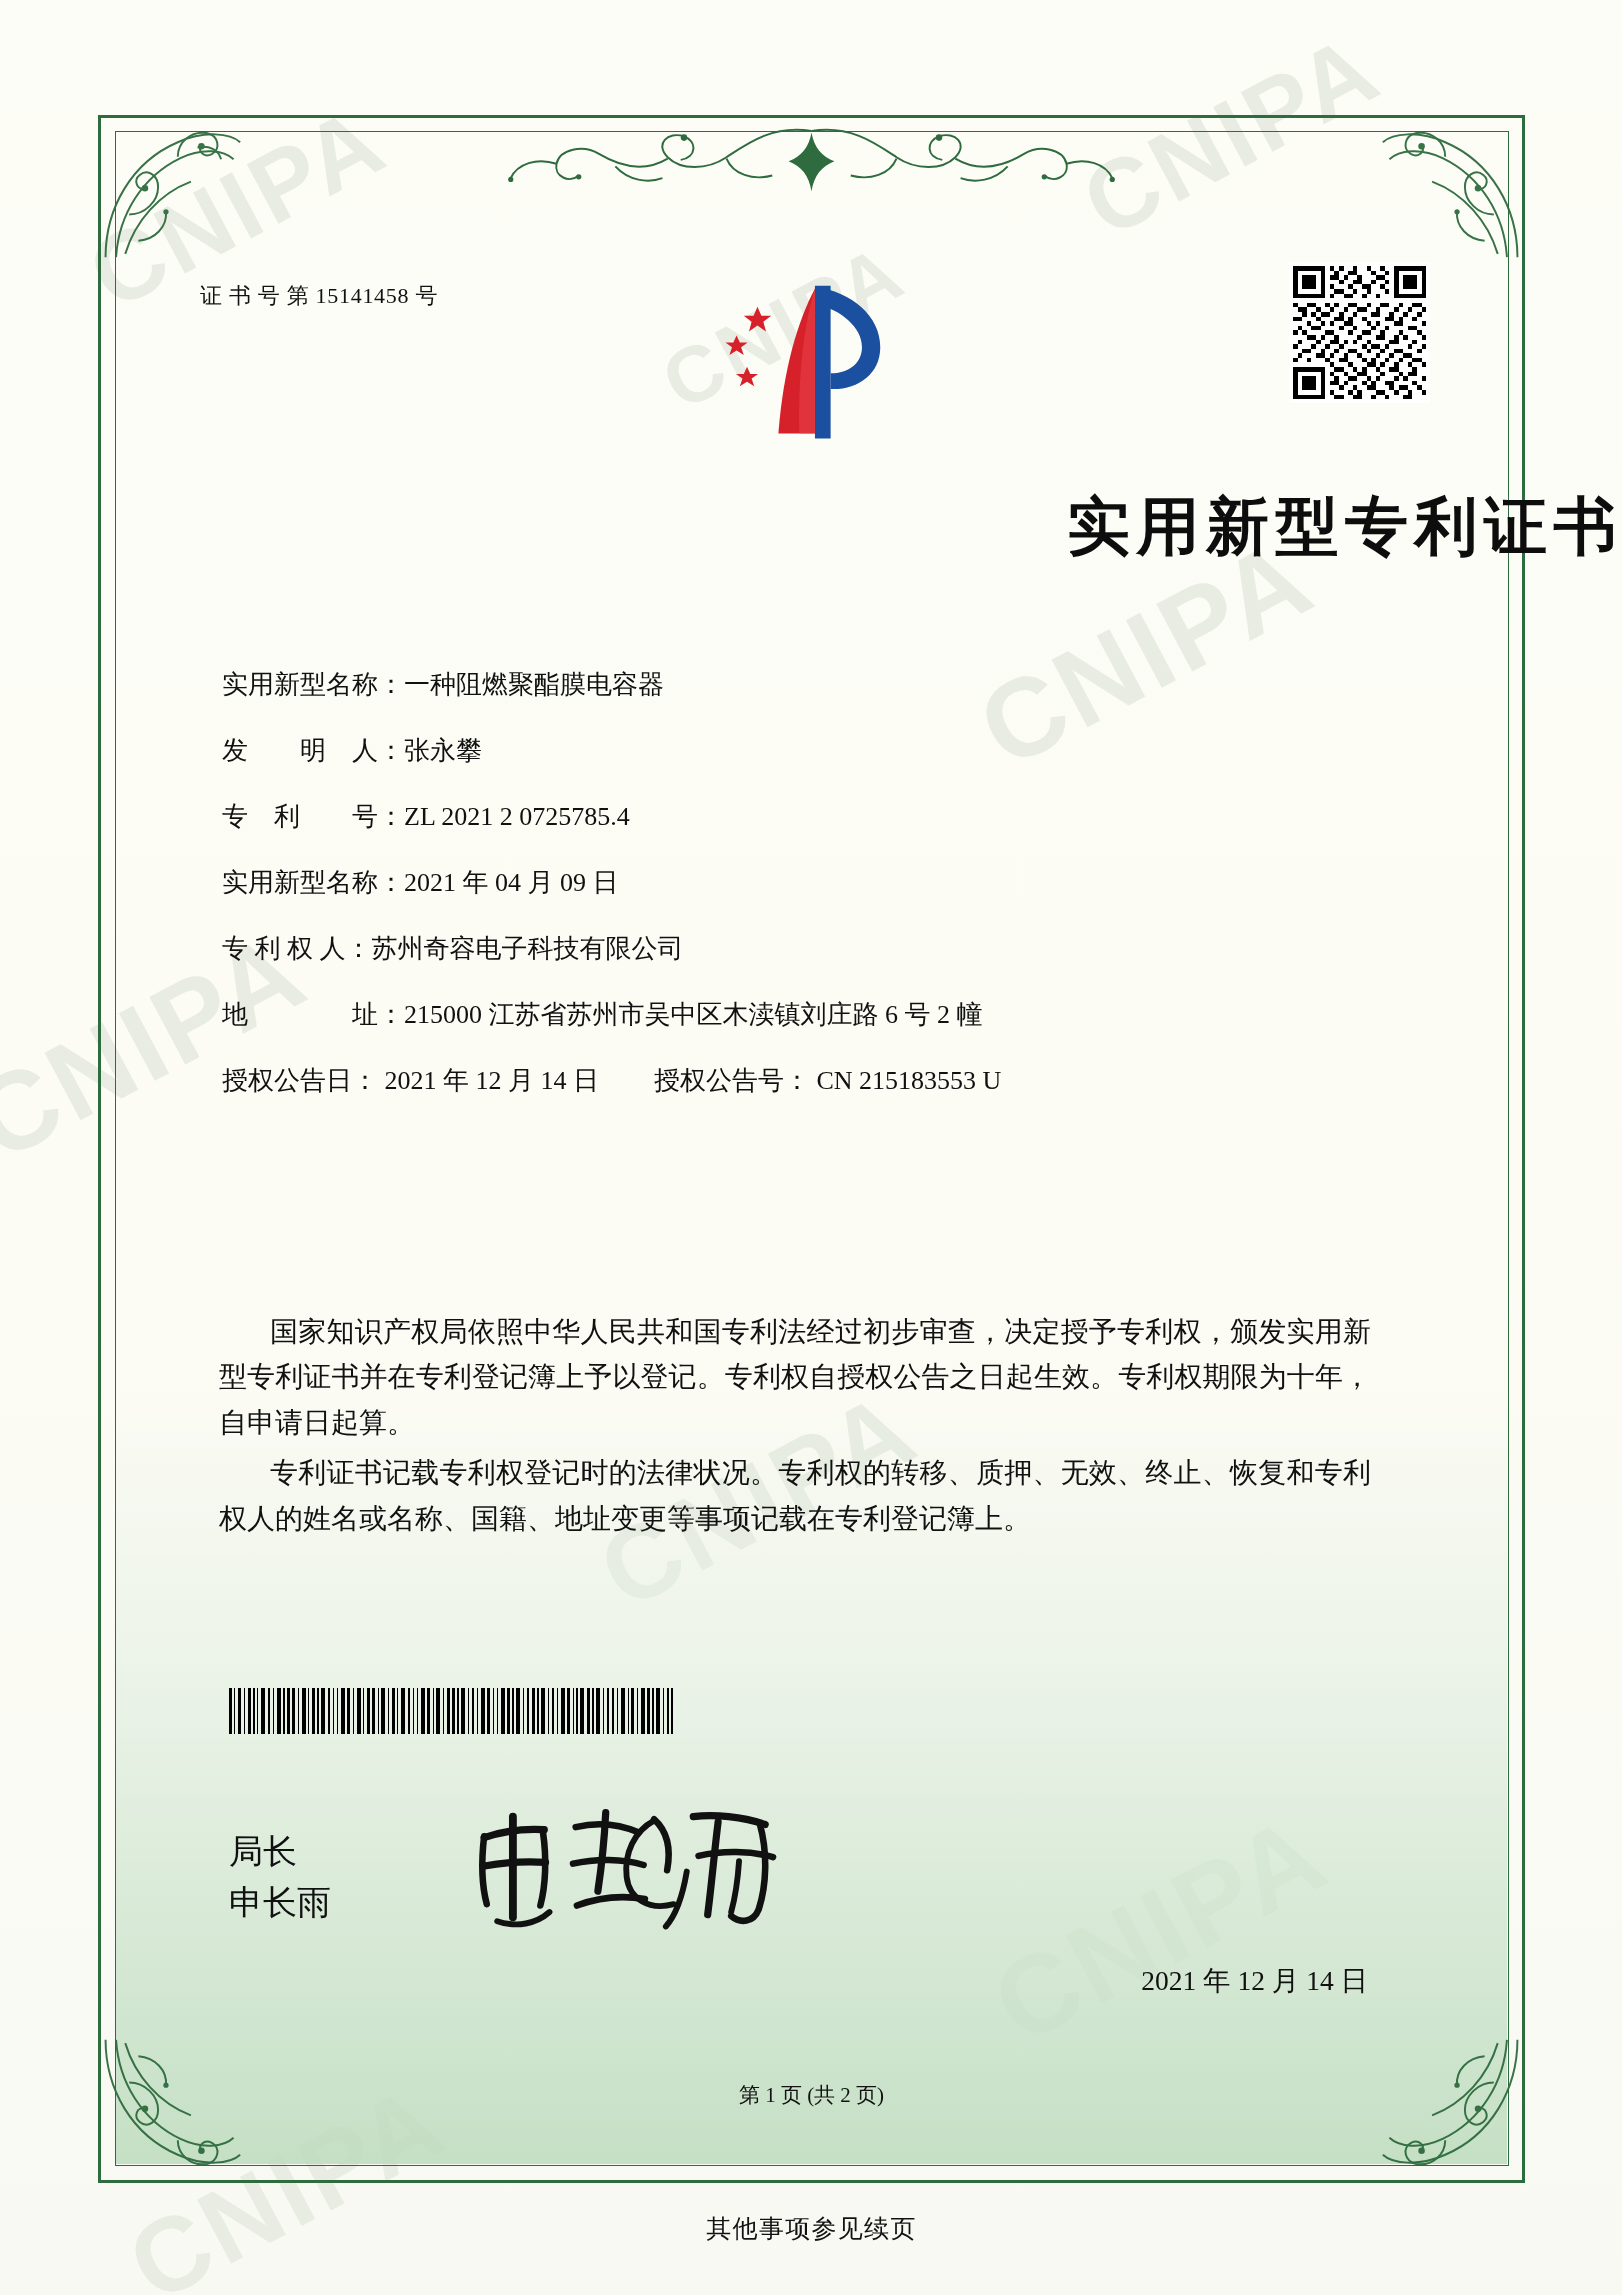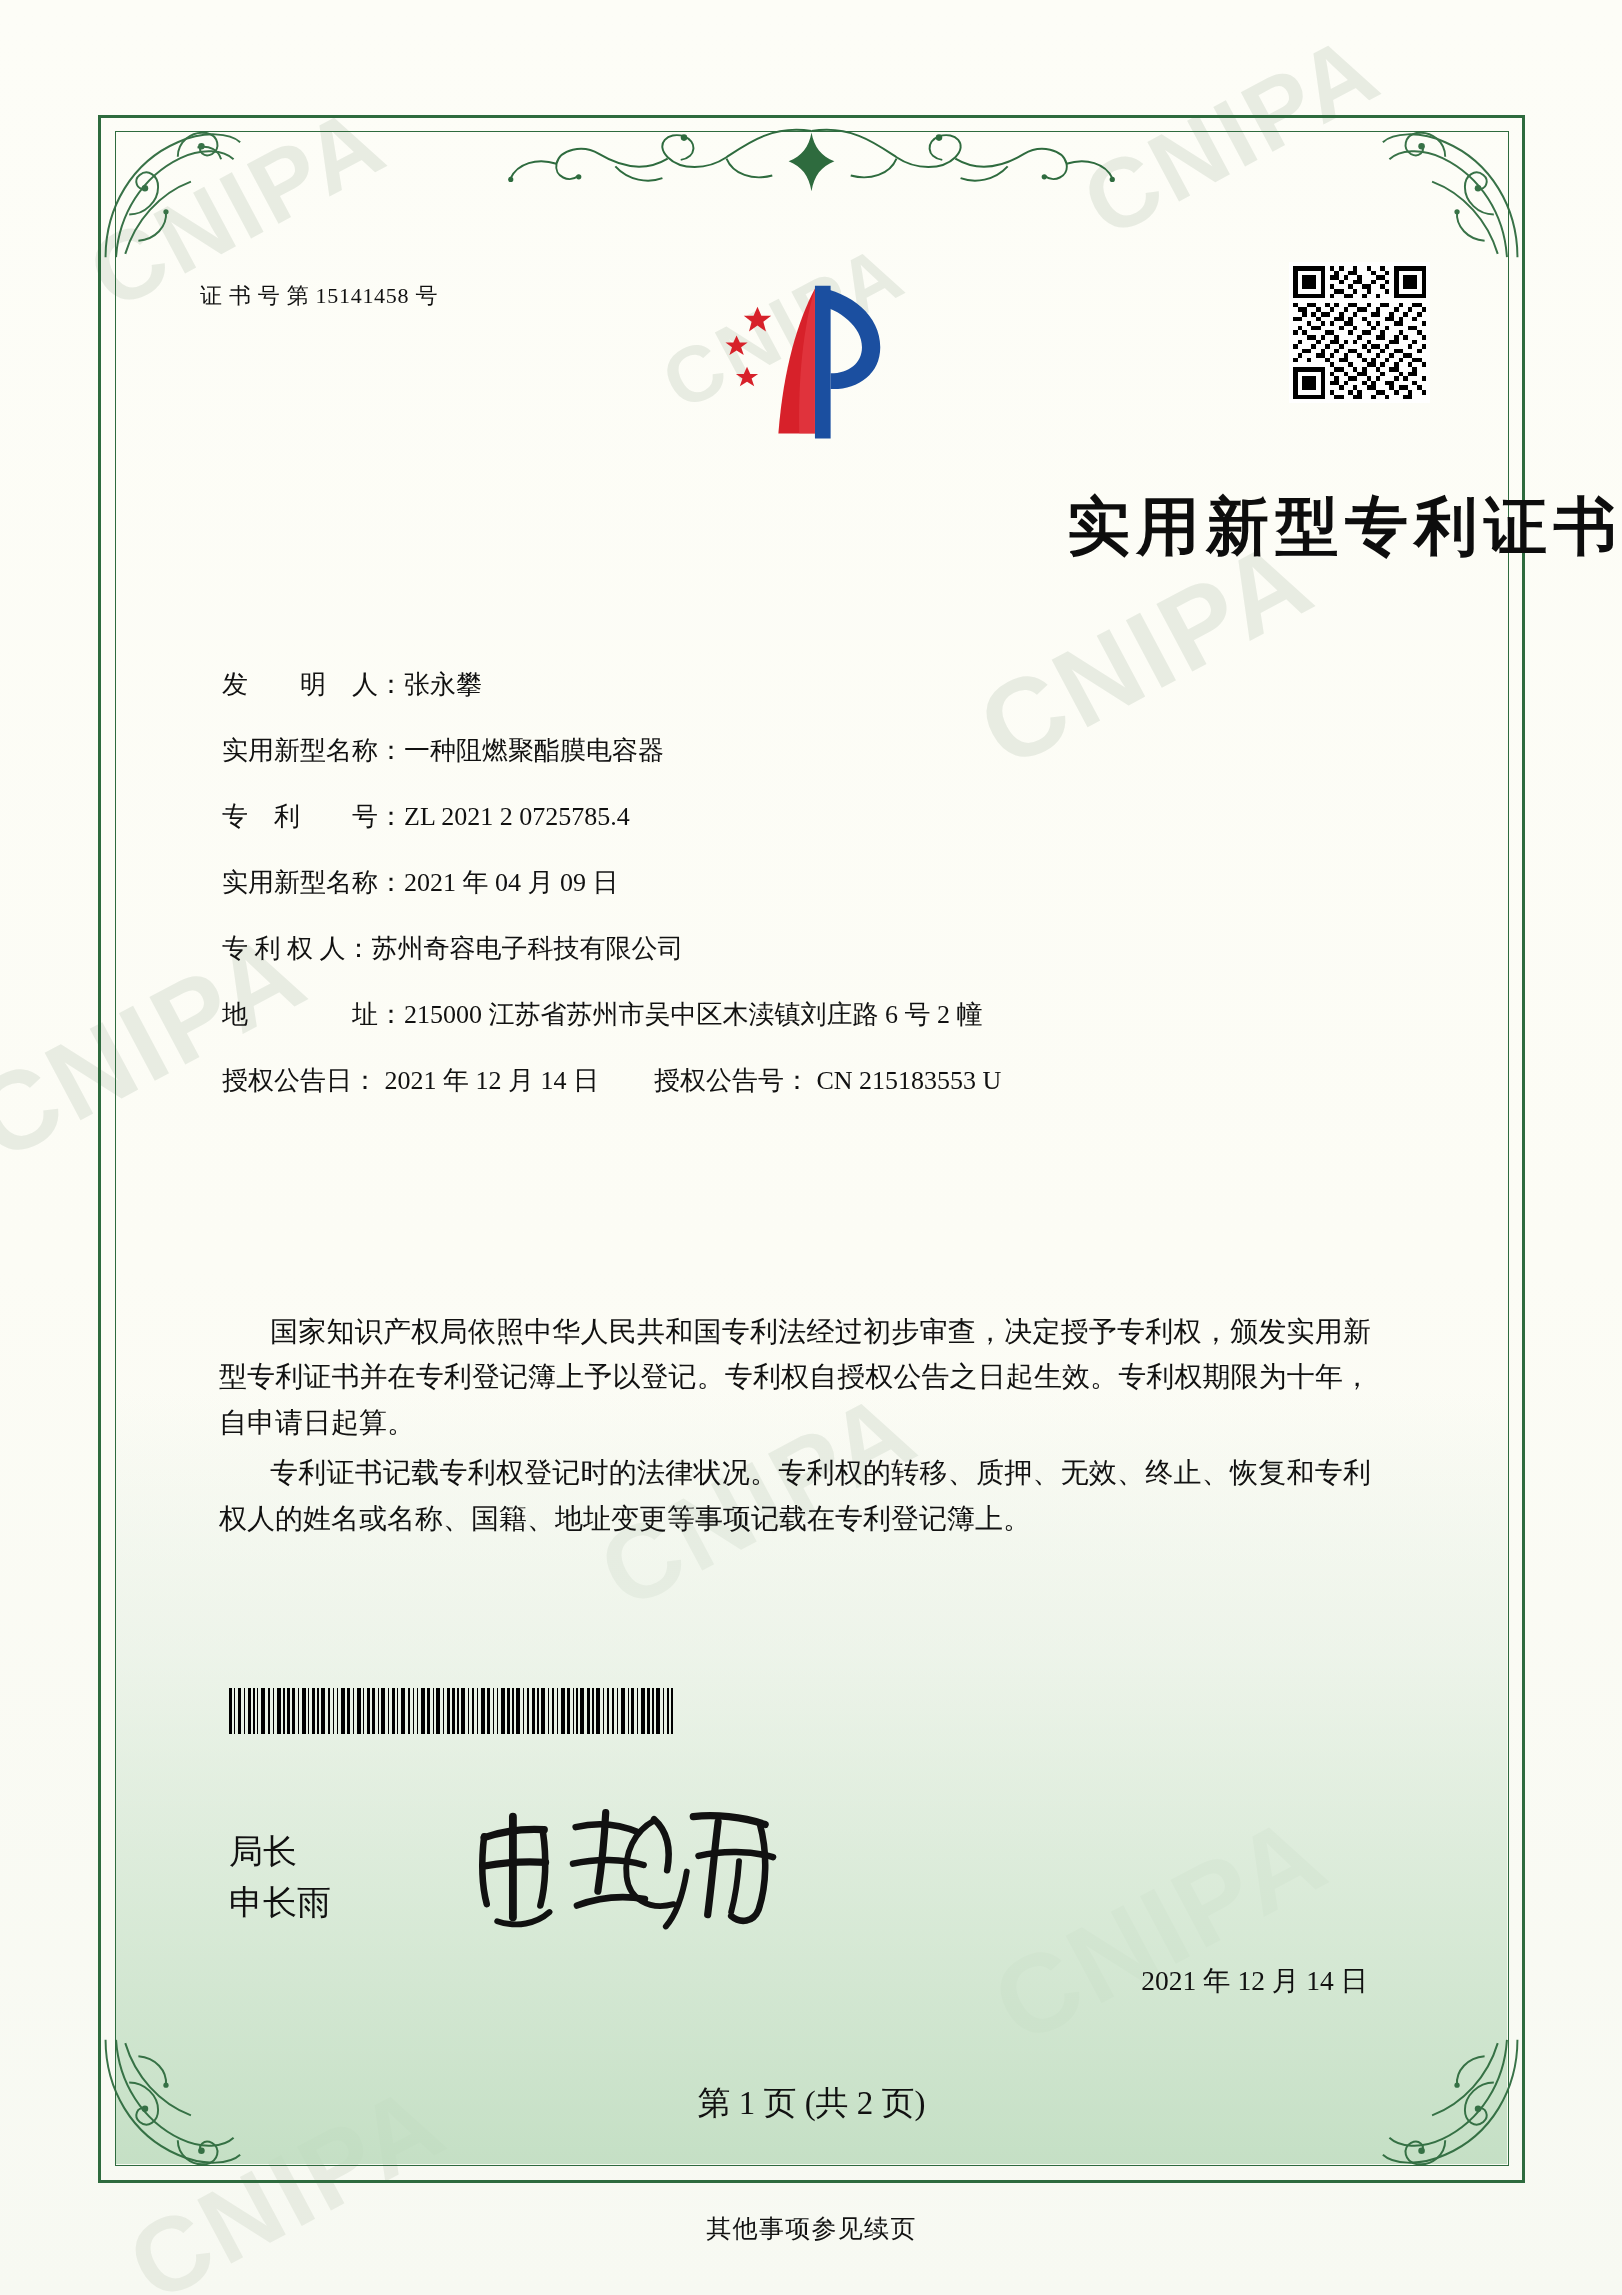--- a/index.html
+++ b/index.html
@@ -214,21 +214,21 @@
     font-size: 27.5px;
     color: #111;
   }
 
   .page-no {
     position: absolute;
     left: 0;
     right: 0;
     top: 2081px;
     text-align: center;
-    font-size: 33px;
+    font-size: 21px;
     color: #111;
   }
 
   .footnote {
     position: absolute;
     left: 0;
     right: 0;
     top: 2212px;
     text-align: center;
     font-size: 25px;
@@ -581,26 +581,26 @@
         <polygon points="56,92 61,103 73,103 63,110 67,122 56,115 45,122 49,110 39,103 51,103"></polygon>
         <polygon points="72,140 77,151 89,151 79,158 83,170 72,163 61,170 65,158 55,151 67,151"></polygon>
       </g>
     </svg>
   </div>
 
   <div class="title">实用新型专利证书</div>
 
   <div class="fields">
     <div class="row">
+      <span class="label">实用新型名称：</span>
+      <span class="value">一种阻燃聚酯膜电容器</span>
+    </div>
+    <div class="row">
       <span class="label">发　　明　人：</span>
       <span class="value">张永攀</span>
-    </div>
-    <div class="row">
-      <span class="label">实用新型名称：</span>
-      <span class="value">一种阻燃聚酯膜电容器</span>
     </div>
     <div class="row">
       <span class="label">专　利　　号：</span>
       <span class="value">ZL 2021 2 0725785.4</span>
     </div>
     <div class="row">
       <span class="label">实用新型名称：</span>
       <span class="value">2021 年 04 月 09 日</span>
     </div>
     <div class="row">

